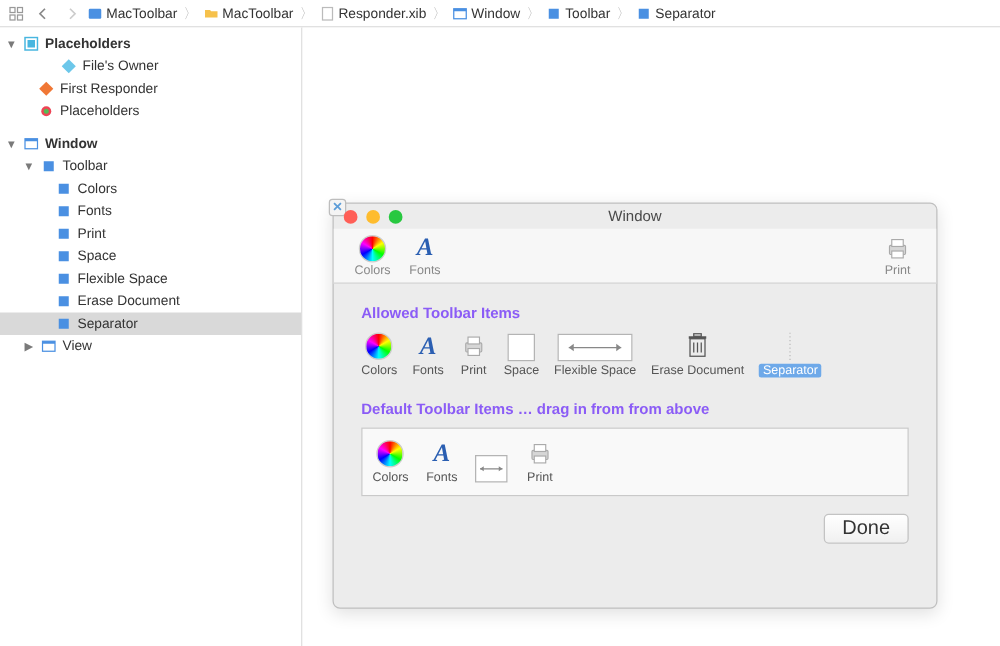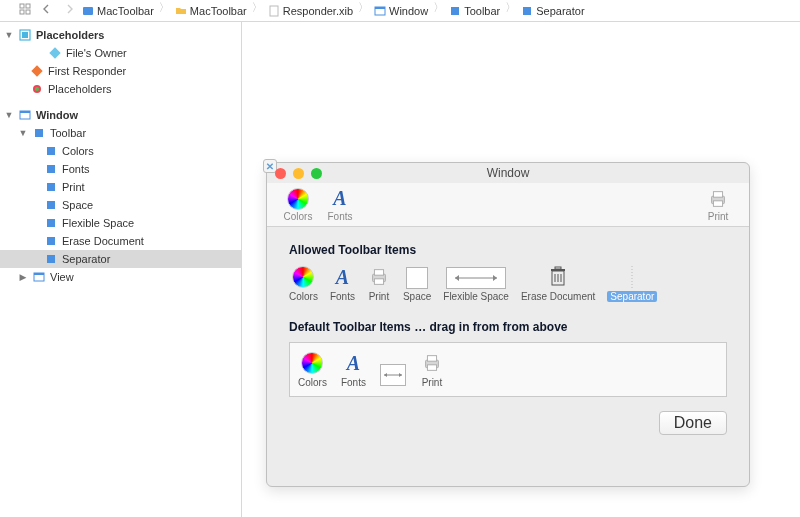--- a/index.html
+++ b/index.html
@@ -1,17 +1,17 @@
 <!DOCTYPE html>
 <html><head>
 <meta charset="utf-8">
 <style>
 *{box-sizing:border-box;margin:0;padding:0;font-family:-apple-system,"Helvetica Neue",Arial,sans-serif;font-size:11px;color:#333;-webkit-font-smoothing:antialiased}
 body{width:800px;height:517px;background:#fff;overflow:hidden;position:relative}
-.pathbar{height:22px;border-bottom:1px solid #d8d8d8;display:flex;padding:0 16px;background:#fff;gap:4px}
+.pathbar{height:22px;border-bottom:1px solid #d8d8d8;display:flex;align-items:center;padding:0 4px;background:#fff;gap:4px}
 .pathbar .navbtn{width:18px;height:18px;display:flex;align-items:center;justify-content:center;color:#888}
 .pathbar .crumb{display:flex;align-items:center;gap:3px;color:#555}
 .pathbar .crumb svg{width:12px;height:12px}
 .pathbar .sep{color:#bbb;margin:0 1px}
 .main{display:flex;height:495px}
 .sidebar{width:242px;border-right:1px solid #d8d8d8;background:#fff;padding-top:4px}
 .sidebar .row{display:flex;align-items:center;height:18px;gap:4px;padding-right:6px}
 .sidebar .row.sel{background:#d9d9d9}
 .sidebar .tw{width:10px;text-align:center;color:#7a7a7a;font-size:9px}
 .sidebar .ic{width:14px;height:14px;display:flex;align-items:center;justify-content:center}
@@ -21,21 +21,21 @@
 .titlebar{height:20px;display:flex;align-items:center;justify-content:center;position:relative;border-bottom:0}
 .traffic{position:absolute;left:8px;top:5px;display:flex;gap:7px}
 .traffic span{width:11px;height:11px;border-radius:50%;display:block}
 .tred{background:#ff5f57}.tyel{background:#febc2e}.tgrn{background:#28c840}
 .wtitle{font-size:12px;color:#4a4a4a}
 .toolbar{height:44px;background:#f7f7f7;border-bottom:1px solid #d2d2d2;display:flex;align-items:center;padding:0 10px}
 .titem{display:flex;flex-direction:column;align-items:center;gap:1px;width:42px}
 .titem .lbl{font-size:10px;color:#888}
 .titem.right{margin-left:auto}
 .panel{padding:16px 22px}
-.ptitle{font-size:12px;font-weight:bold;color:#0f172a;margin-bottom:8px}
+.ptitle{font-size:12px;font-weight:bold;color:#8b5cf6;margin-bottom:8px}
 .itemsrow{display:flex;align-items:flex-end;gap:12px;margin-bottom:18px}
 .pitem{display:flex;flex-direction:column;align-items:center;gap:2px}
 .pitem .pl{font-size:10px;color:#555}
 .pitem.sel .pl{background:#6ea9e9;color:#fff;padding:0 3px;border-radius:2px}
 .iconbox{width:24px;height:24px;display:flex;align-items:center;justify-content:center}
 .sq{width:22px;height:22px;border:1px solid #b4b4b4;background:#fff}
 .sq.flex{width:60px;display:flex;align-items:center;justify-content:center}
 .defbox{border:1px solid #c9c9c9;background:#f9f9f9;padding:8px;display:flex;align-items:flex-end;gap:14px;margin-bottom:14px}
 .done{float:right}
 .done button{font-size:16px;padding:2px 14px;border:1px solid #c3c3c3;border-radius:4px;background:linear-gradient(#fff,#f0f0f0)}

